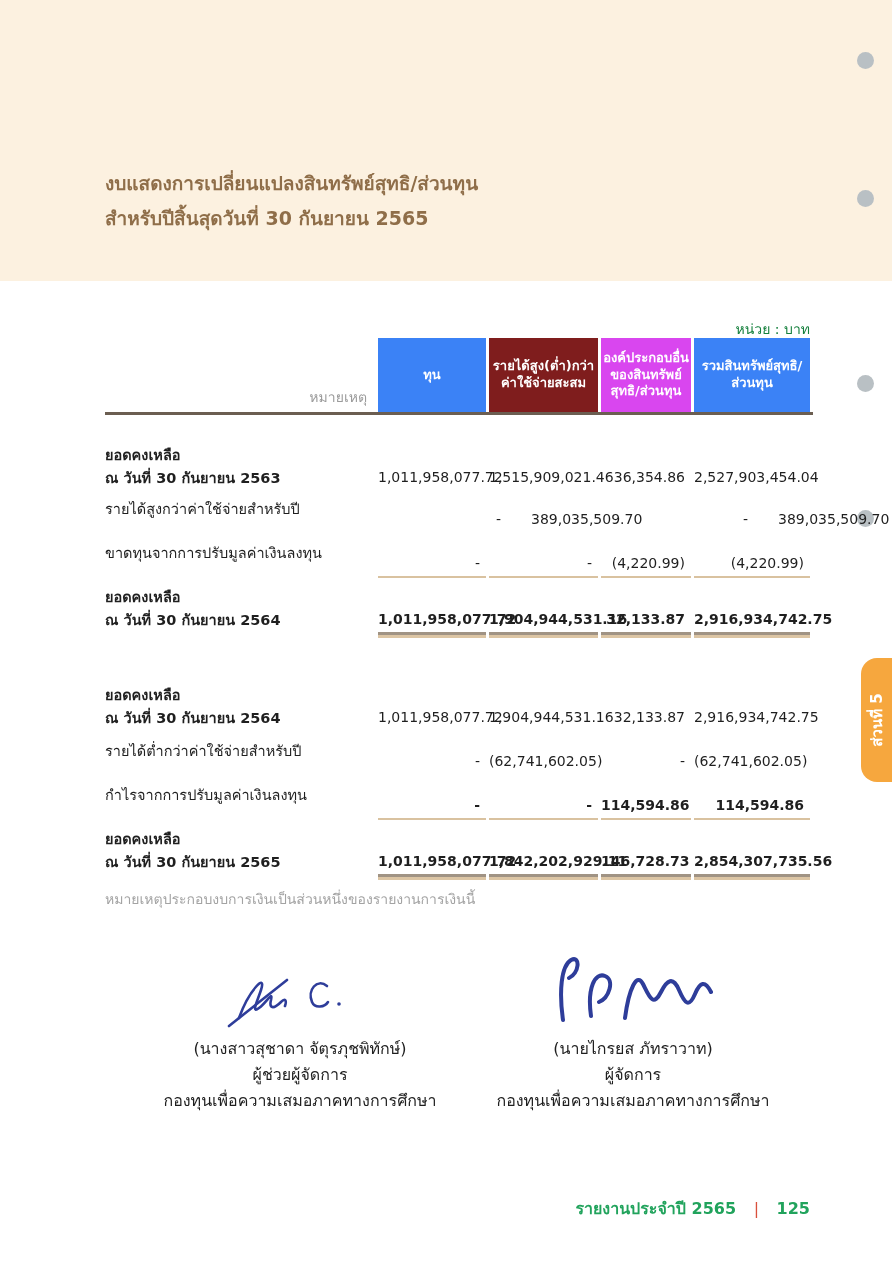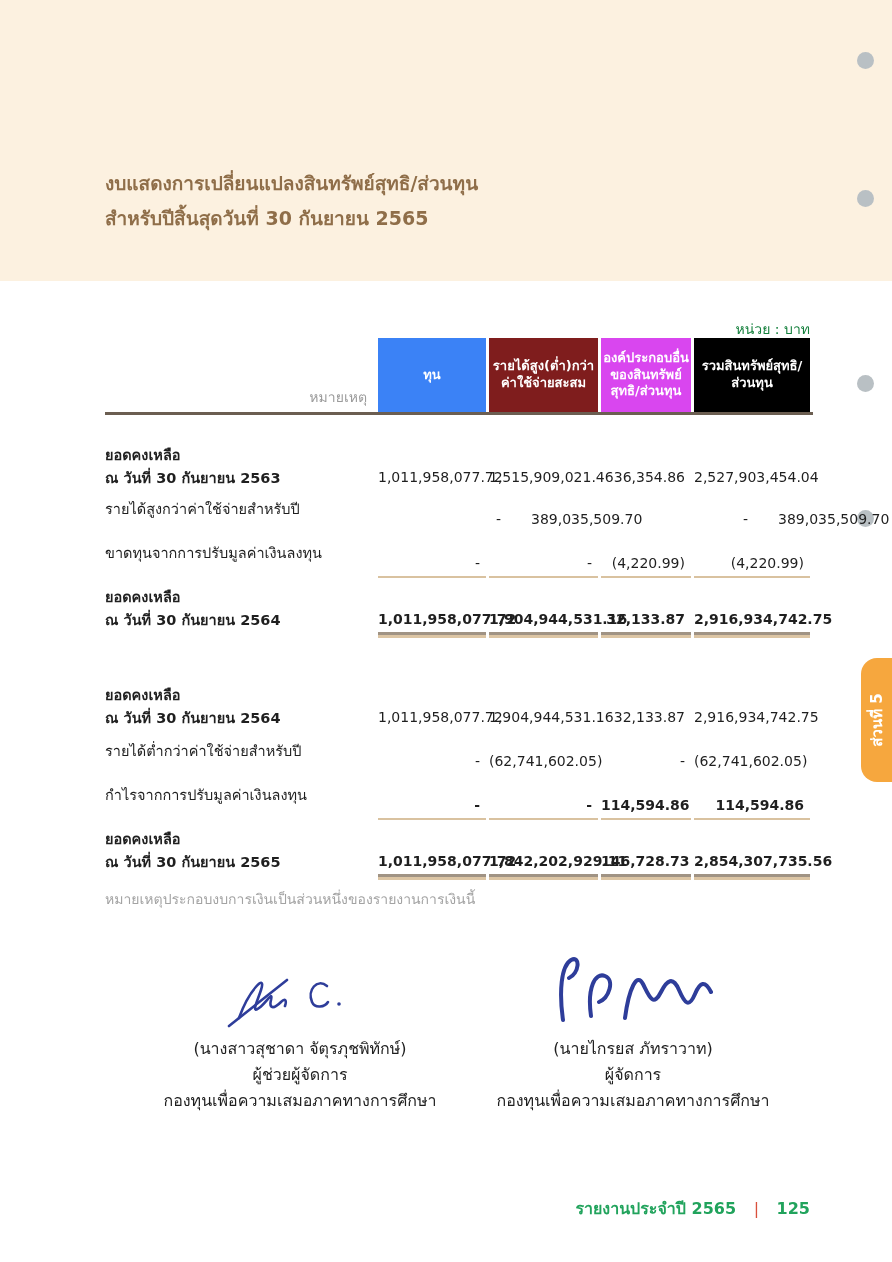--- a/index.html
+++ b/index.html
@@ -15,21 +15,21 @@
 
   .fin-table{position:absolute;left:105px;top:338px;width:708px;}
   .grid5{display:grid;grid-template-columns:270px 108px 109px 90px 116px;column-gap:3px;}
   .thead{border-bottom:3px solid #6b5e51;}
   .notes-cell{align-self:end;text-align:right;color:#9b9b9b;font-size:14px;padding:0 8px 4px 0;}
   .hbox{height:74px;display:flex;align-items:center;justify-content:center;text-align:center;
         color:#fff;font-weight:bold;font-size:13px;line-height:1.3;white-space:pre-line;}
   .hbox.c1{background:#3b82f6;}
   .hbox.c2{background:#7f1d1d;}
   .hbox.c3{background:#d946ef;}
-  .hbox.c4{background:#000000;}
+  .hbox.c4{background:#3b82f6;}
 
   .tbody{padding-top:23px;}
   .tlabel{align-self:start;font-size:14.5px;line-height:23px;color:#1f1f1f;}
   .tlabel.bold{font-weight:bold;}
   .tval{align-self:end;text-align:right;font-size:14px;line-height:20px;padding:0 6px 3px 0;color:#1f1f1f;}
   .tval.bold{font-weight:bold;}
   .rule-seg{height:2px;background:#d9c2a0;}
   .rule-seg.double{height:6px;background:linear-gradient(to bottom,#a09384 0 3px,#dcc5a4 3px 6px);}
   .rule-row .lblspace{background:transparent;}
 

